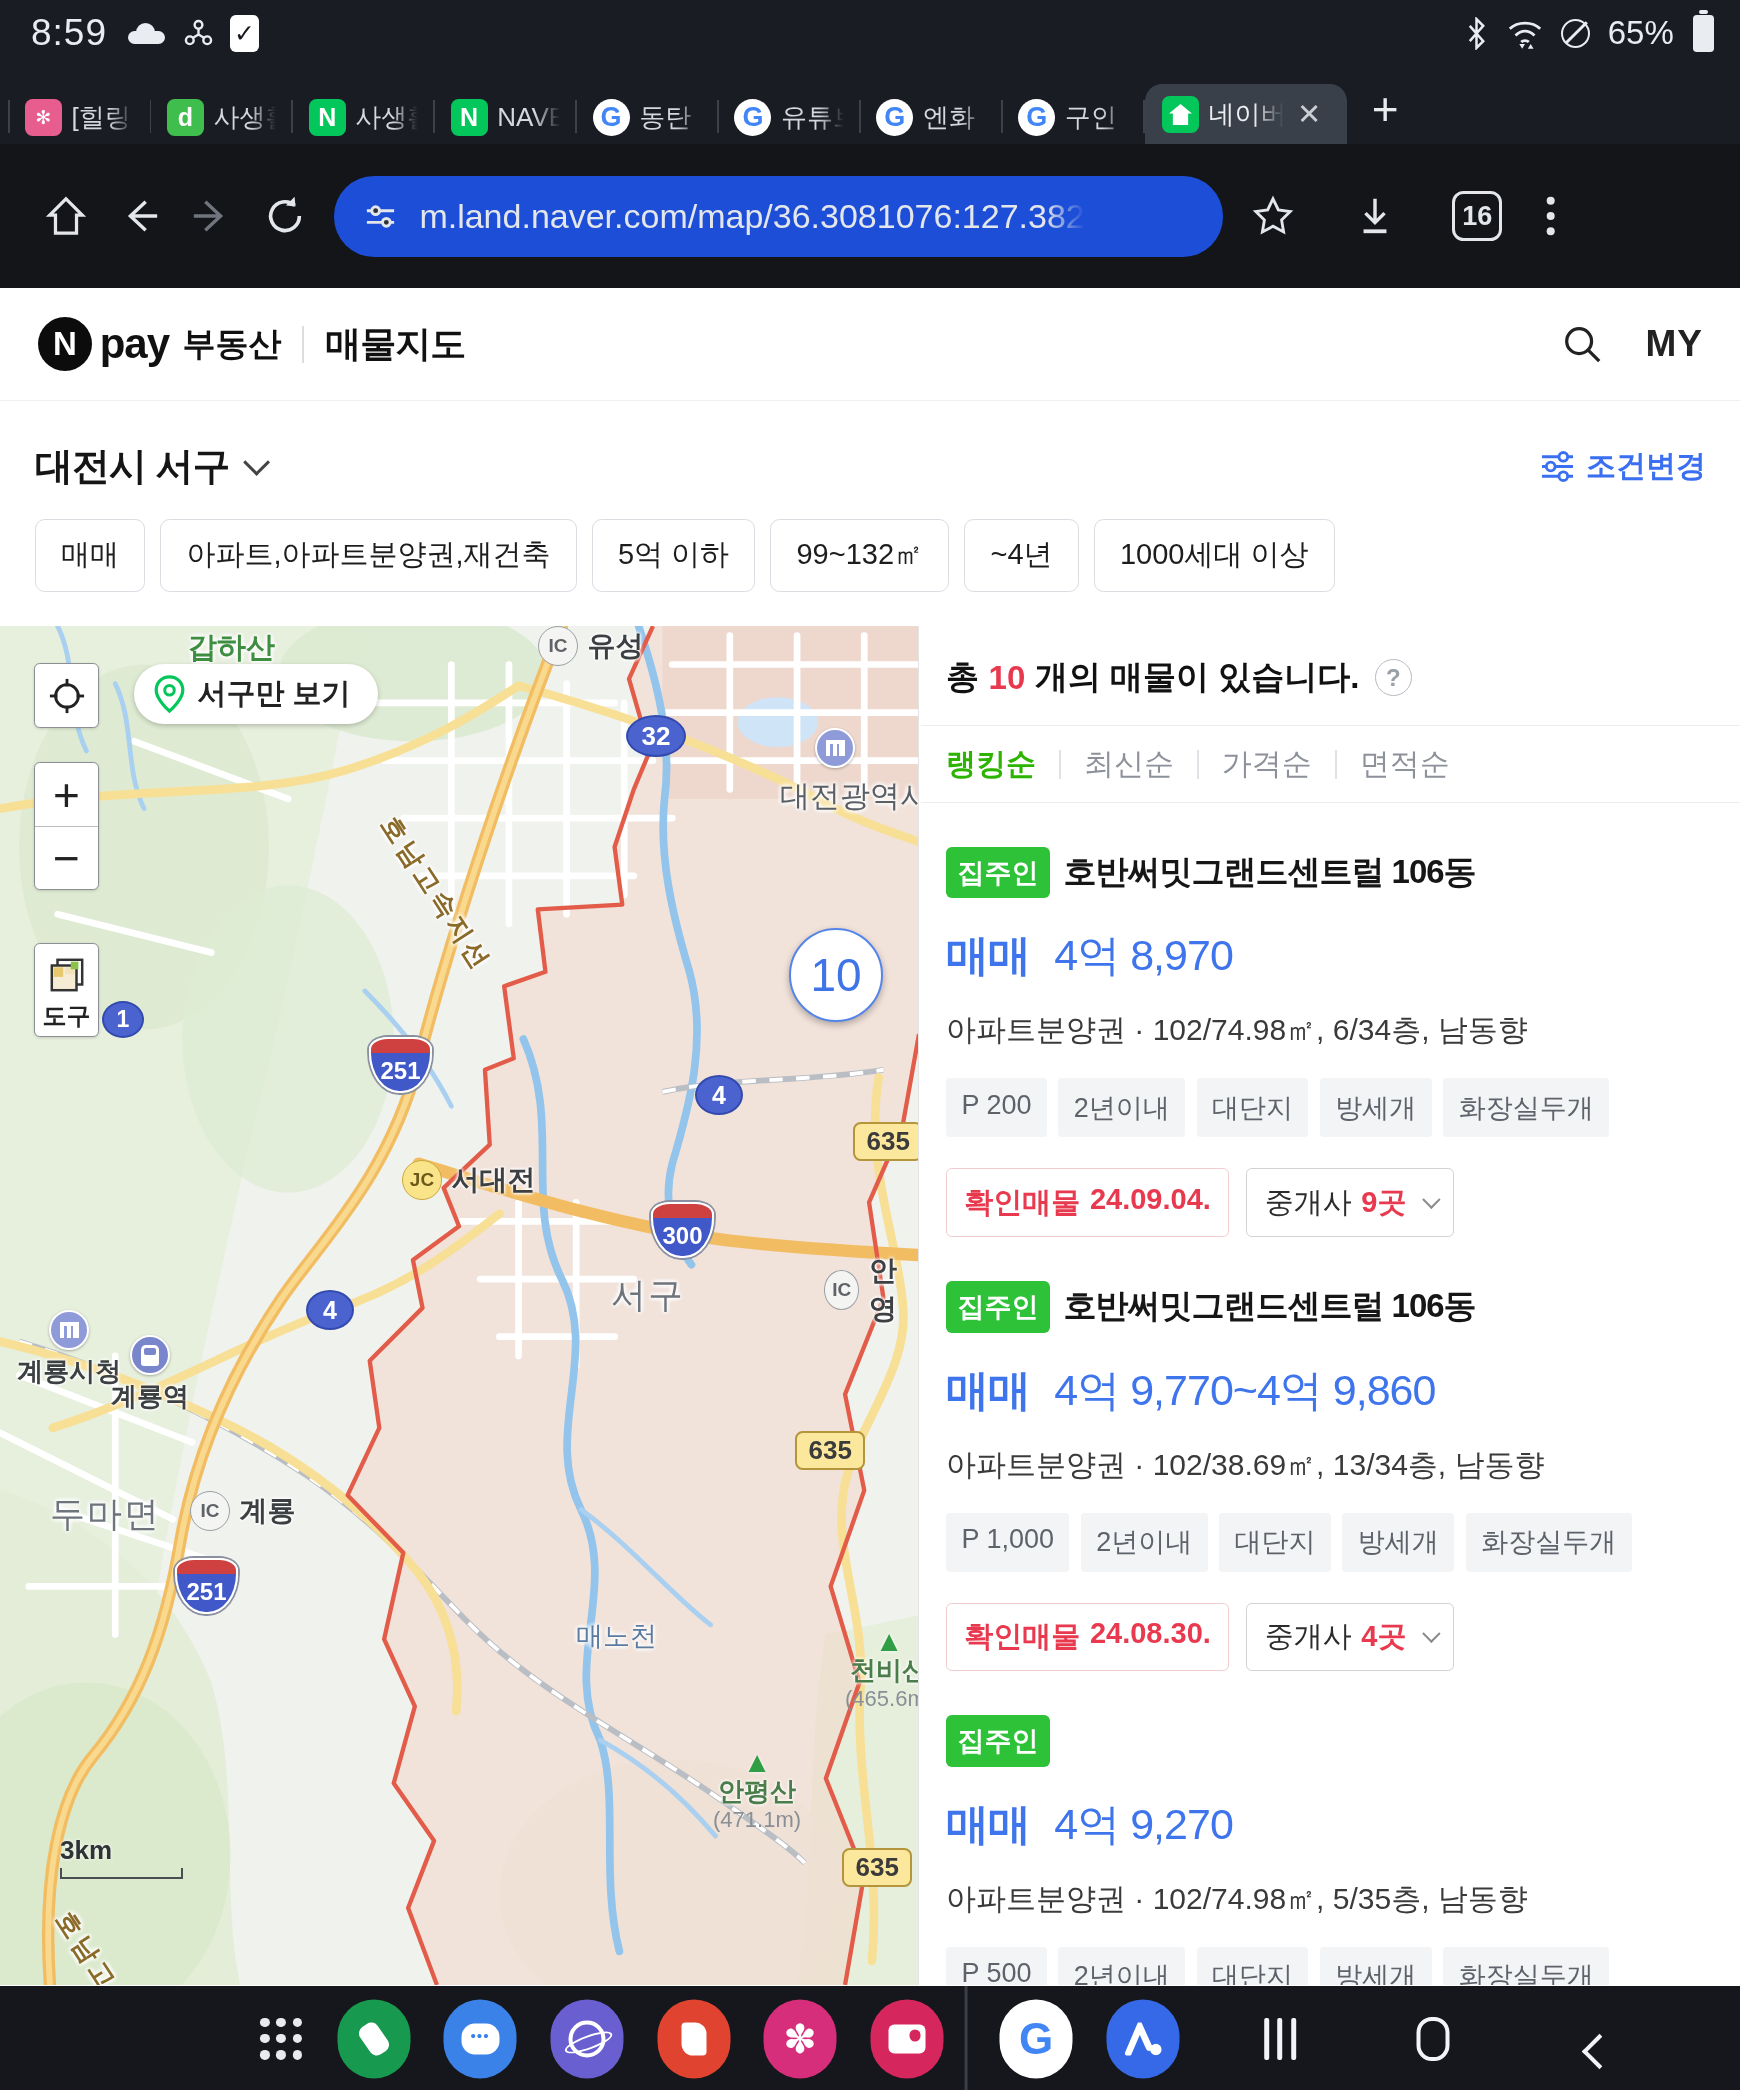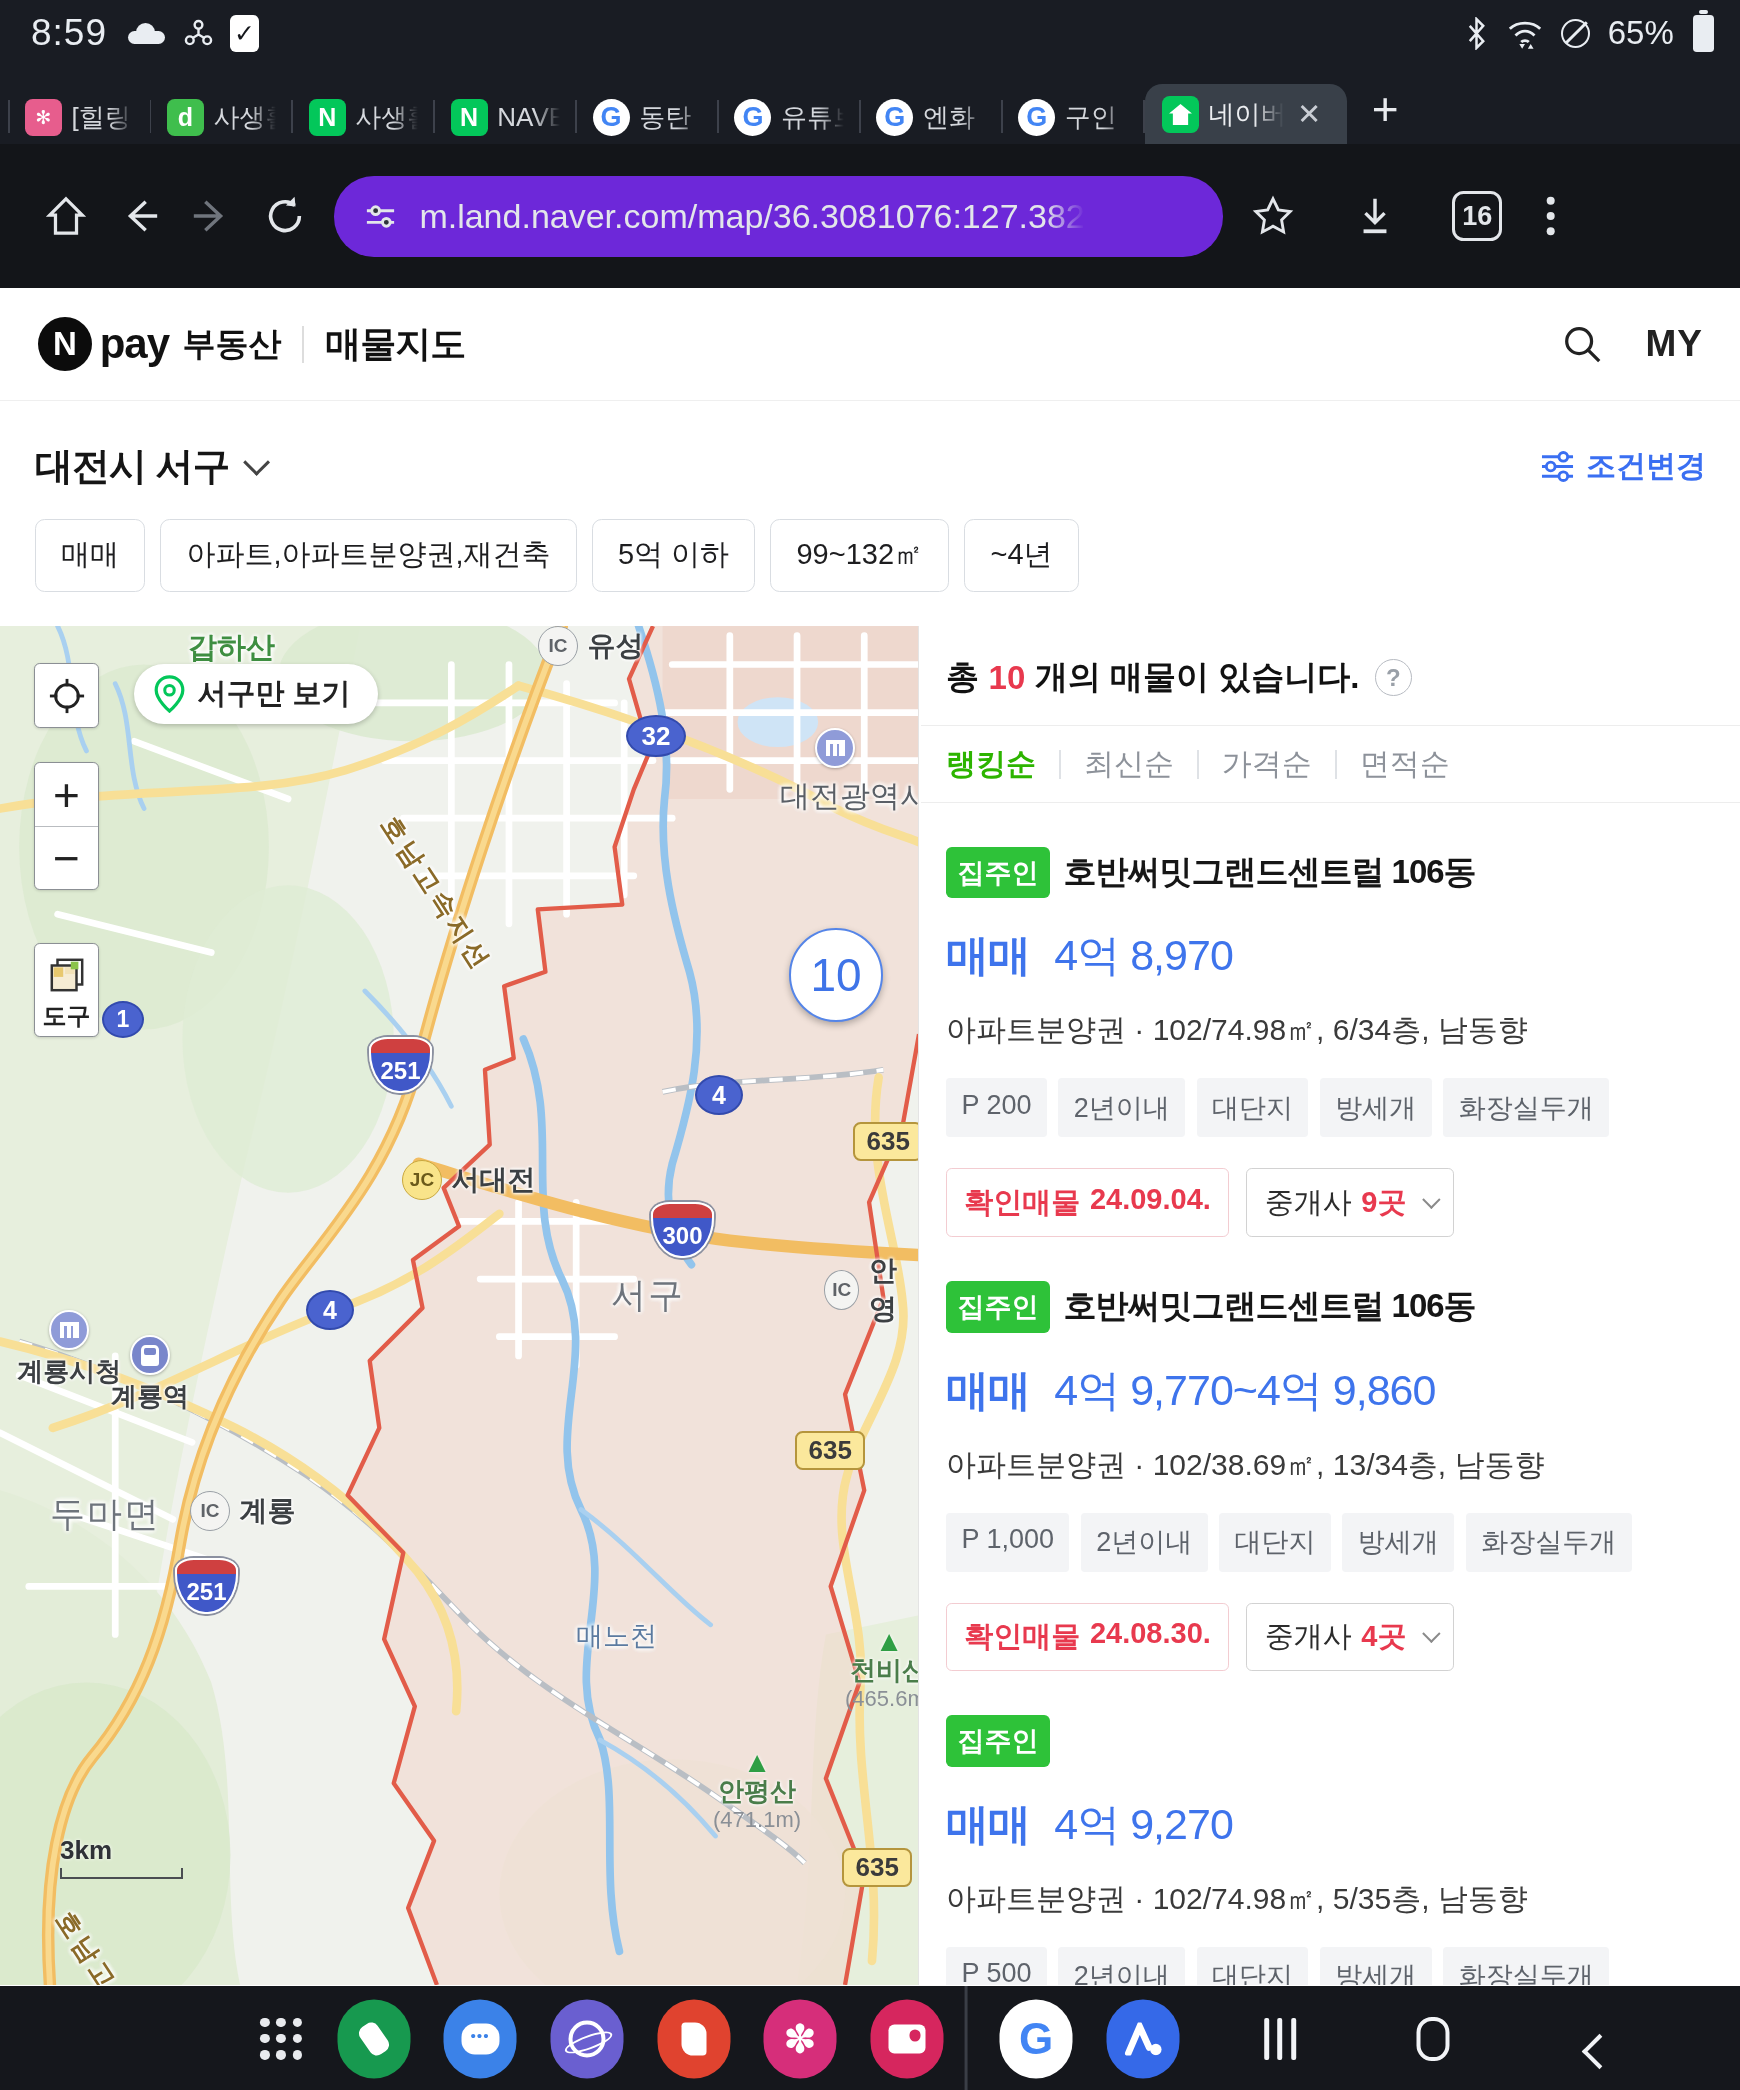--- a/index.html
+++ b/index.html
@@ -40,21 +40,21 @@
   .tab-active { background:#394049; border-radius:17.3px 17.3px 0 0; width:202px; height:60px; padding:0 17.3px; }
   .tab-active .tab-label { color:#eceef1; }
   .tab-close { color:#c9cdd4; font-size:29px; flex:none; margin-left:3.8px; }
   .newtab { color:#e8eaee; font-size:46px; font-weight:300; margin:0 21px 7.7px 25px; }
 
   
   .toolbar { position:absolute; left:0; top:144px; width:1741px; height:144px; background:#131519;
     display:flex; align-items:center; }
   .tb-ic { width:73px; height:73px; display:flex; align-items:center; justify-content:center; flex:none; }
   .tb-ic svg { display:block; }
-  .urlpill { height:81px; width:889px; margin:0 13.4px; background:#6d28d9; border-radius:40px;
+  .urlpill { height:81px; width:889px; margin:0 13.4px; background:#1d4ed8; border-radius:40px;
     display:flex; align-items:center; padding:0 29px; gap:21px; overflow:hidden; }
   .urltext { color:#e3e6ea; font-size:34px; white-space:nowrap; overflow:hidden;
     -webkit-mask-image:linear-gradient(90deg,#000 94%,transparent); mask-image:linear-gradient(90deg,#000 94%,transparent); }
   .tabcount { width:50px; height:50px; border:3.8px solid #e3e6ea; border-radius:11.5px; color:#e3e6ea;
     font-size:27px; font-weight:700; display:flex; align-items:center; justify-content:center; }
   .tb-gap { width:29px; flex:none; }
 
   
   .appheader { position:absolute; left:0; top:288px; width:1741px; height:113px; background:#fff;
     border-bottom:1.9px solid #efefef; display:flex; align-items:center; padding:0 38px; }
@@ -363,20 +363,21 @@
     </svg>
     <span>조건변경</span>
   </div>
 </div>
 <div class="chipsrow">
   <div class="chip">매매</div>
   <div class="chip">아파트,아파트분양권,재건축</div>
   <div class="chip">5억 이하</div>
   <div class="chip">99~132㎡</div>
   <div class="chip">~4년</div>
+  <div class="chip">1000세대 이상</div>
 </div>
 
 <div class="main">
 
   <div class="map">
     <svg class="base" width="919" height="1359" viewBox="0 0 957 1415">
       <rect width="957" height="1415" fill="#f0f2ed"></rect>
 
       <path d="M0 0 L375 0 C340 180 300 380 255 560 C210 760 160 980 140 1180 L120 1415 L0 1415 Z" fill="#e7efdd"></path>
       <ellipse cx="150" cy="230" rx="130" ry="190" fill="#dcead0" opacity="0.85"></ellipse>

